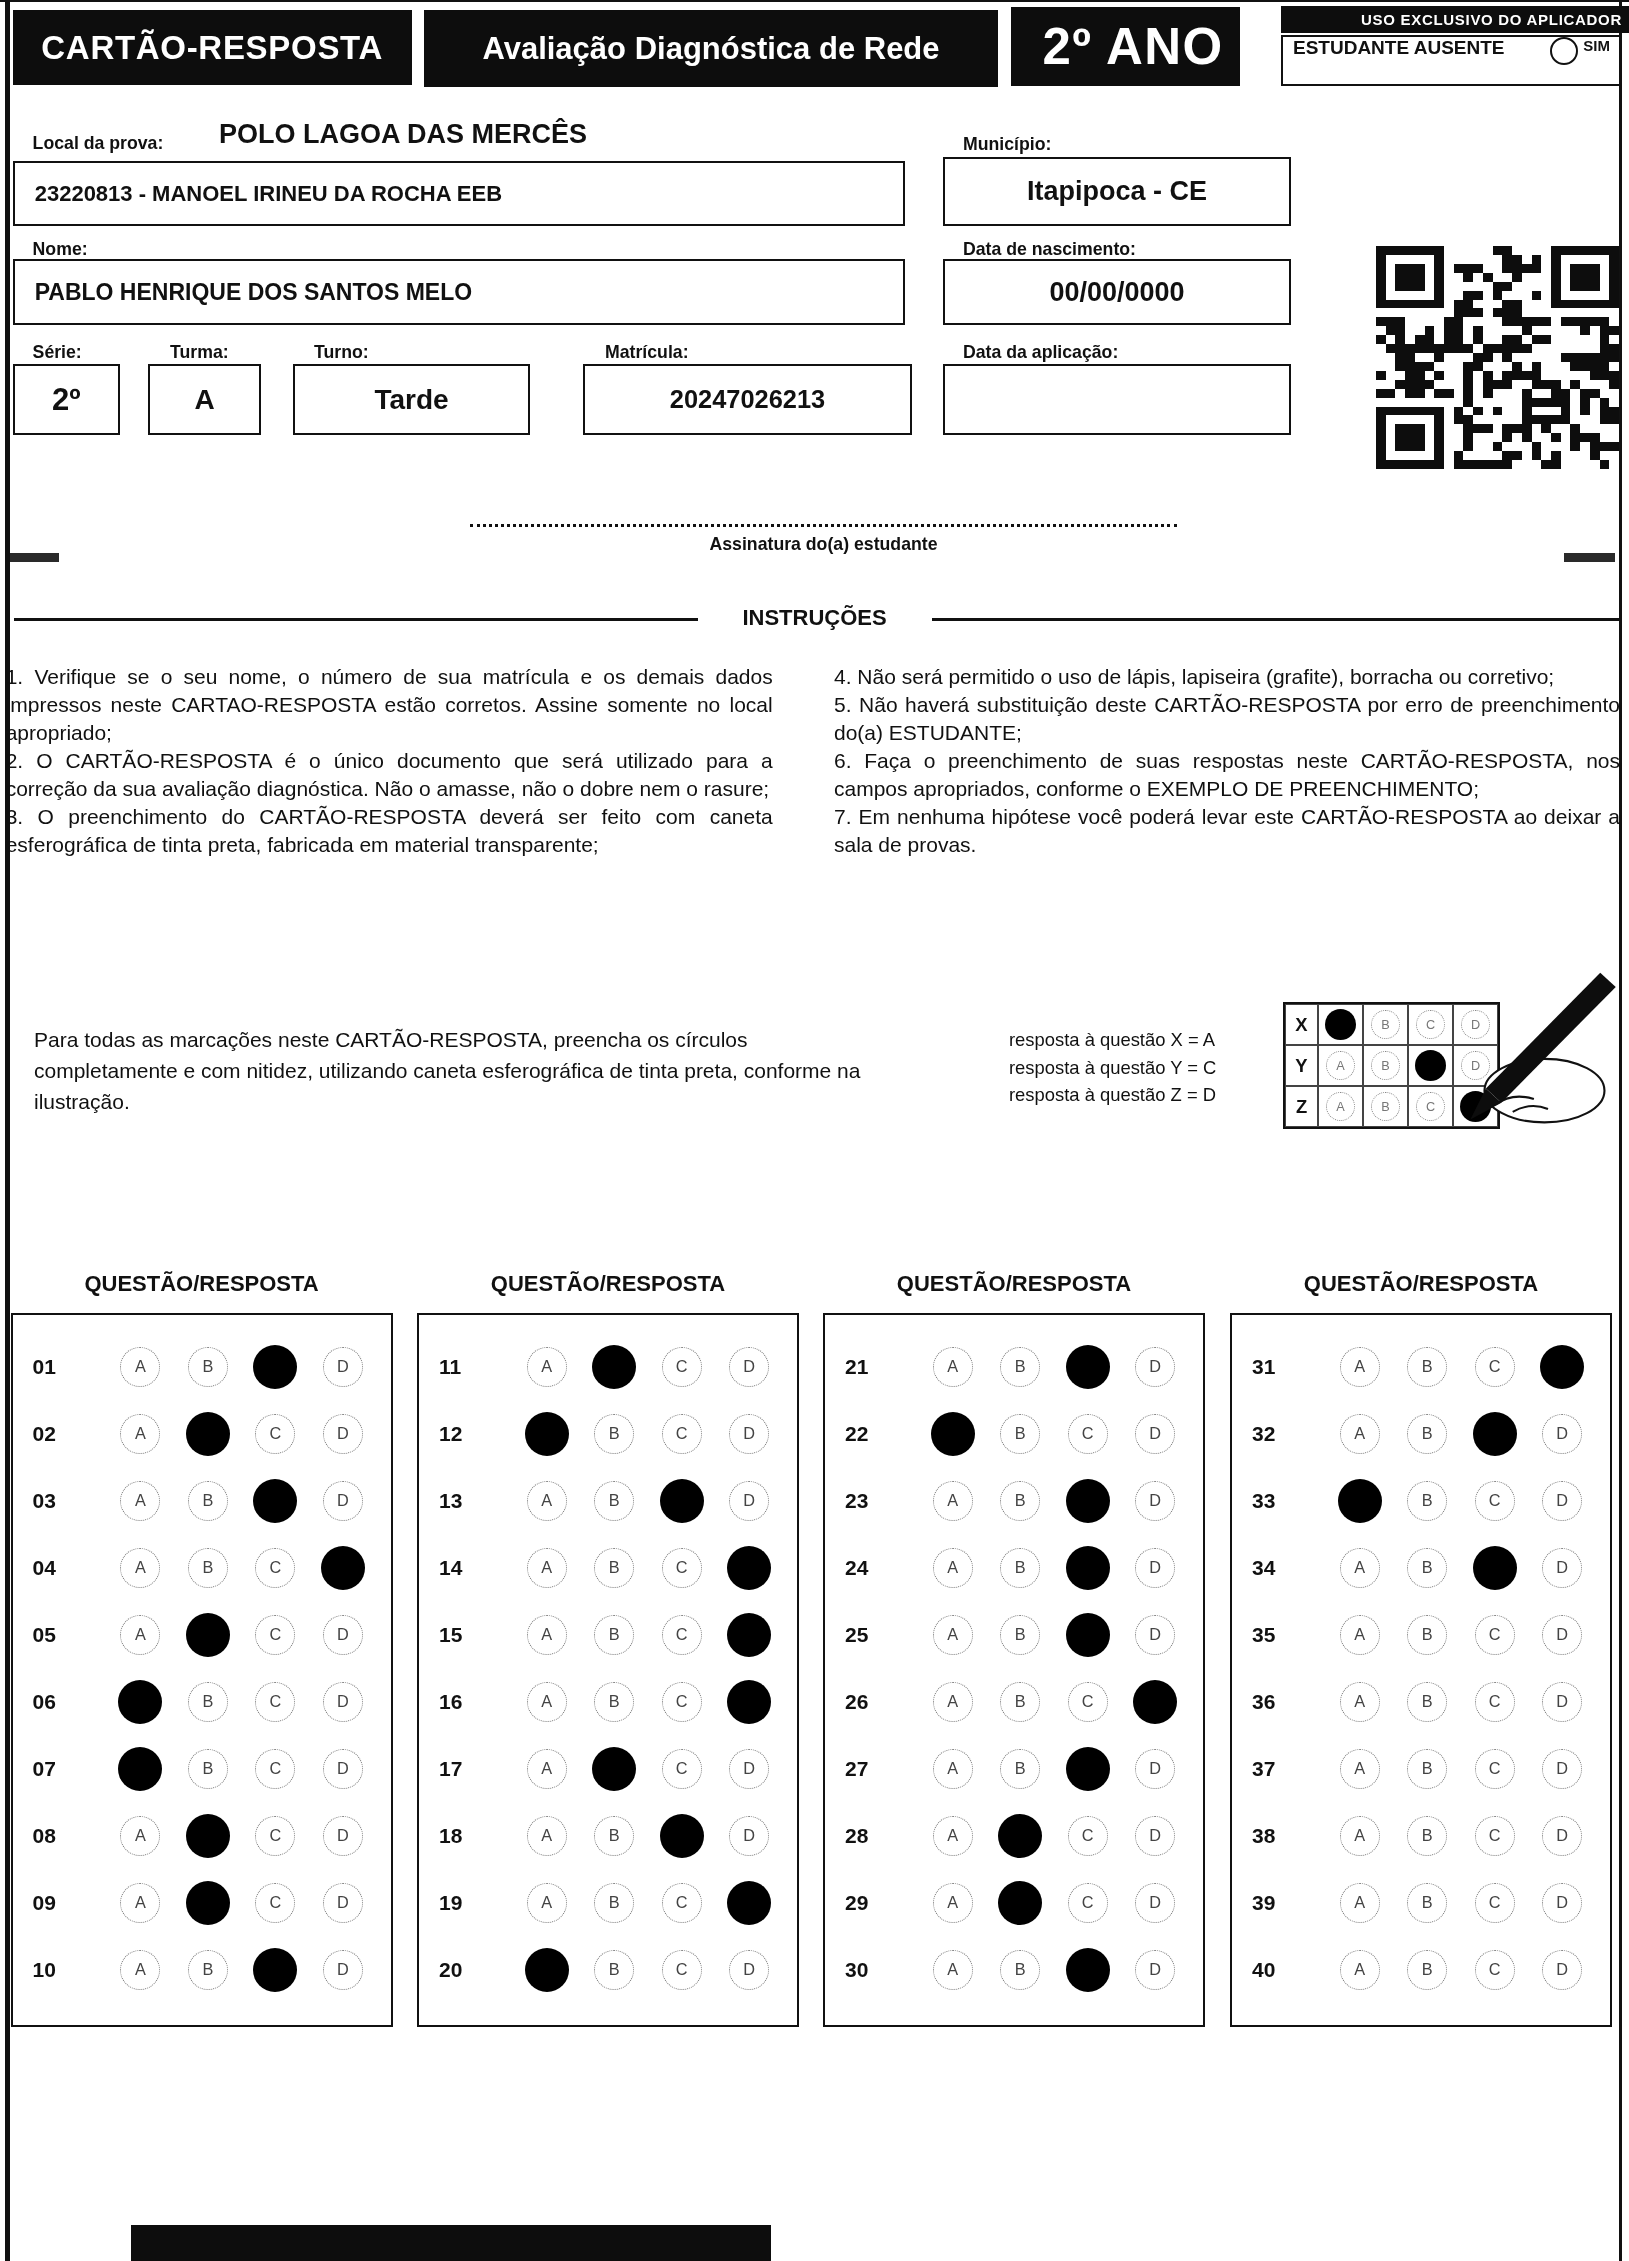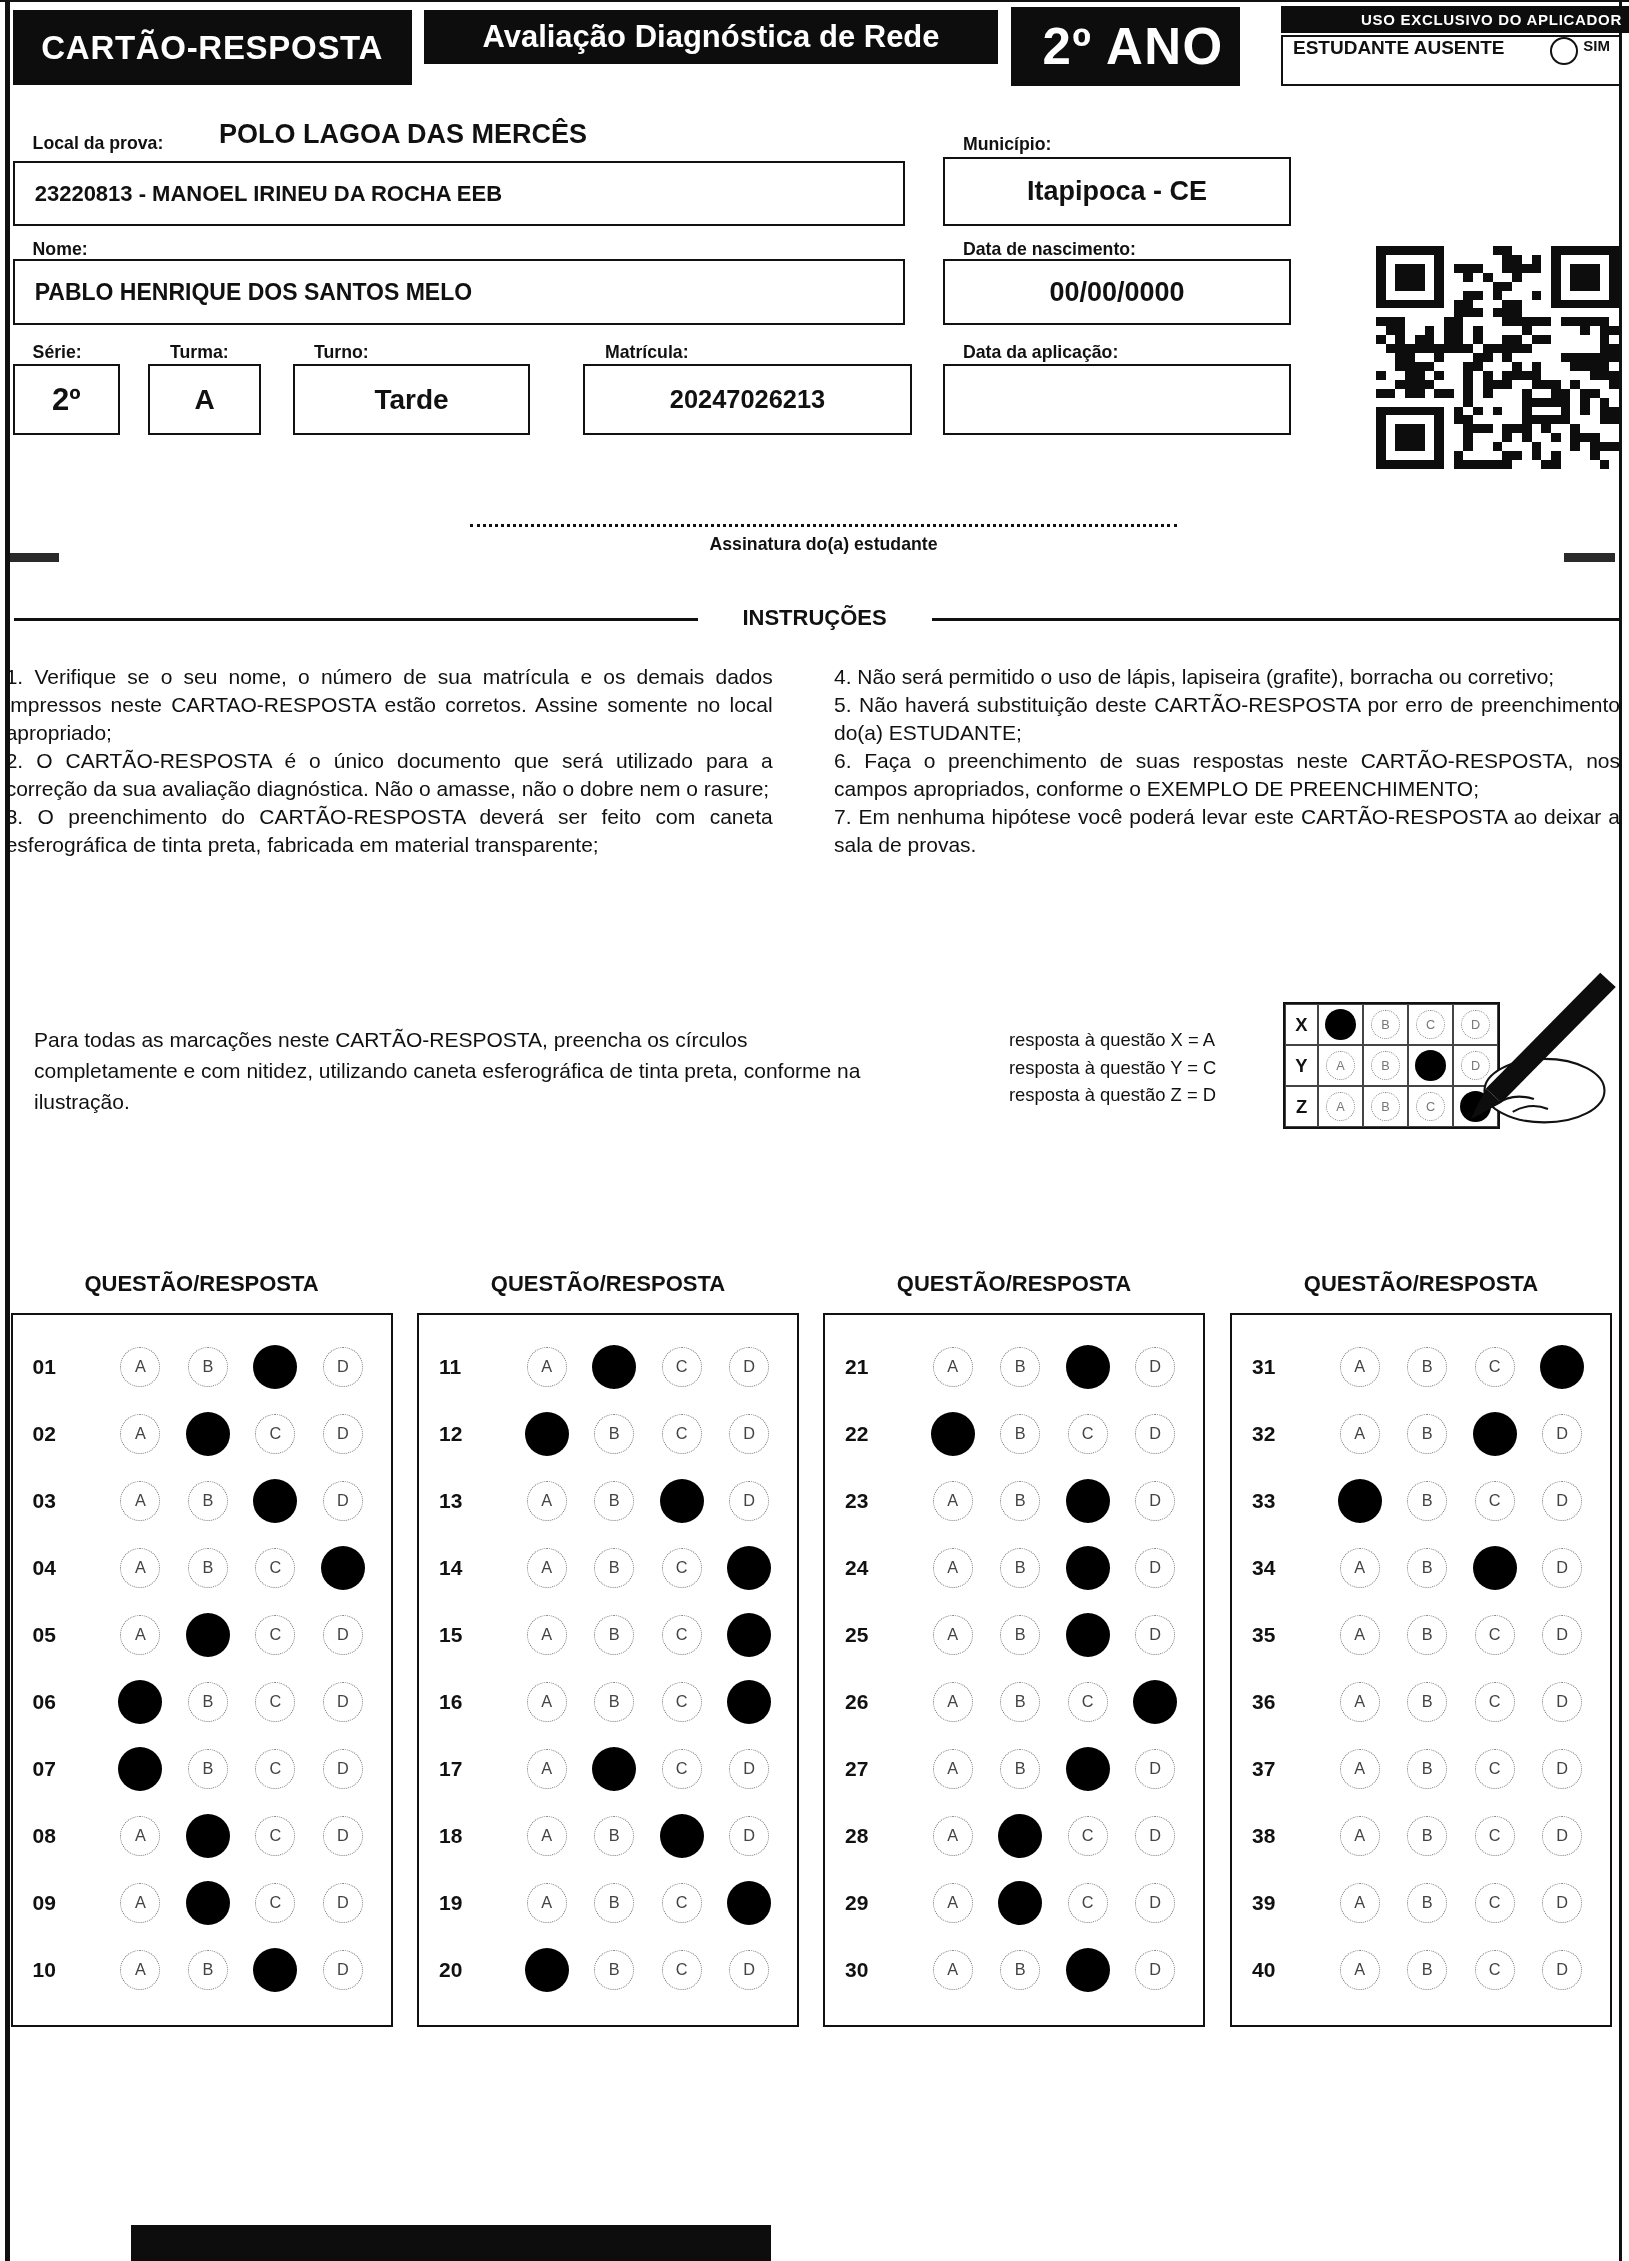--- a/index.html
+++ b/index.html
@@ -11,21 +11,21 @@
   .edge-left{position:absolute;left:5px;top:0;width:5px;height:2261px;background:#111;}
   .edge-right{position:absolute;left:1619px;top:0;width:2.8px;height:2261px;background:#111;}
   .fold-mark{position:absolute;top:553px;height:8.5px;background:#2a2a2a;}
   .fold-mark.l{left:10px;width:49px;}
   .fold-mark.r{left:1564px;width:51px;}
   .bottom-bar{position:absolute;left:131px;top:2225px;width:640px;height:36px;background:#0d0d0d;}
 
   
   .black-box{position:absolute;background:#0d0d0d;color:#fff;display:flex;align-items:center;justify-content:center;font-weight:bold;}
   .box-title{left:12.7px;top:10px;width:399px;height:75px;font-size:33px;letter-spacing:0.7px;}
-  .box-subtitle{left:424px;top:10px;width:574px;height:54px;font-size:31px;text-align:center;}
+  .box-subtitle{left:424px;top:10px;width:574px;height:77px;font-size:31px;text-align:center;}
   .box-year{left:1011px;top:7px;width:214px;height:79px;font-size:51px;letter-spacing:1.4px;padding-left:15px;}
   .box-exclusive{left:1281px;top:5.7px;width:341px;height:27px;font-size:15px;letter-spacing:0.7px;padding-left:40px;}
   .absent-box{position:absolute;left:1281px;top:35px;width:341px;height:51px;border:2.8px solid #111;box-sizing:border-box;display:flex;align-items:flex-start;padding:0 10px;}
   .absent-label{font-weight:bold;font-size:19px;flex:1;}
   .absent-circle{width:24px;height:24px;border:2.1px solid #111;border-radius:50%;margin:0 5.7px 0 2.8px;}
   .absent-sim{font-size:15px;font-weight:bold;}
 
   
   .flabel{position:absolute;font-size:17.7px;font-weight:bold;margin-left:17px;}
   .fvalue-big{position:absolute;font-size:27px;font-weight:bold;}

